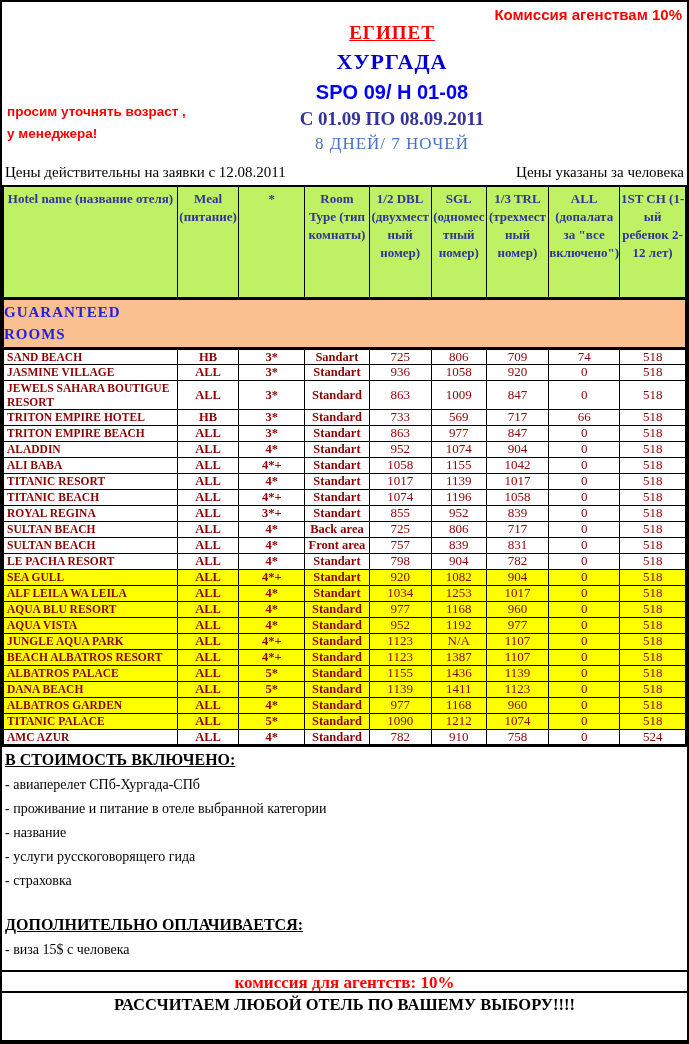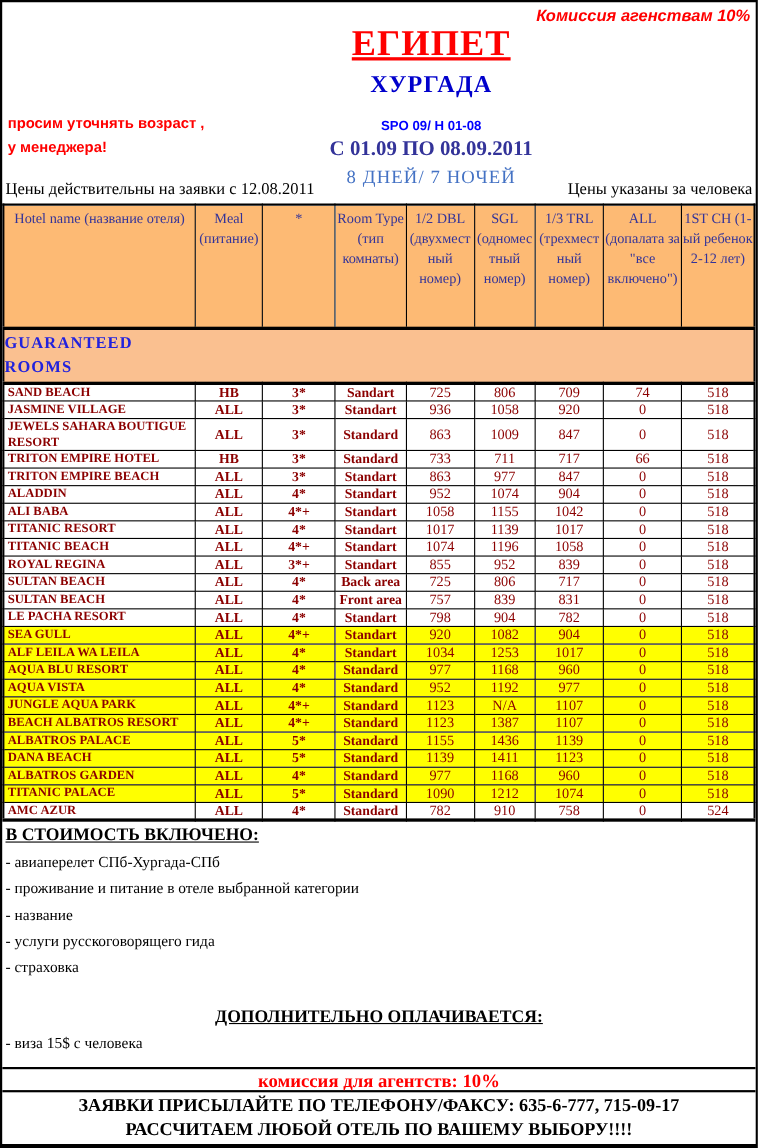--- a/index.html
+++ b/index.html
@@ -11,35 +11,35 @@
     border-bottom:4px solid #000;
     font-family:"Liberation Serif", serif;
     background:#fff;
     overflow:hidden;
   }
   
   .top-area { position:relative; height:162px; }
   .top-commission {
     position:absolute; top:4px; right:5px;
     font-family:"Liberation Sans", sans-serif;
-    font-weight:bold; font-size:15px; color:#ff0000;font-style:italic;
+    font-weight:bold; font-size:15px; color:#ff0000;
   }
   .header-center {
     position:absolute; top:20px; left:115px; width:550px;
     text-align:center;
   }
   .title-egypt {
     display:inline-block;
-    font-size:33px; font-weight:bold; color:#ff0000;
+    font-size:19px; font-weight:bold; color:#ff0000;
     text-decoration:underline; letter-spacing:1px;
   }
   .title-city { font-size:22px; font-weight:bold; color:#0000cc; margin-top:5px; letter-spacing:1px; }
   .title-spo {
     font-family:"Liberation Sans", sans-serif;
-    font-size:12px; font-weight:bold; color:#0000ff; margin-top:17px;
+    font-size:20px; font-weight:bold; color:#0000ff; margin-top:6px;
   }
   .title-dates { font-size:19px; font-weight:bold; color:#333399; margin-top:4px; }
   .title-days { font-size:17px; color:#4472c4; margin-top:4px; letter-spacing:1px; }
   .note-left {
     position:absolute; top:99px; left:5px;
     font-family:"Liberation Sans", sans-serif;
     font-weight:bold; font-size:13.5px; color:#ff0000;
     line-height:22px;
   }
   .prices-row {
@@ -48,22 +48,22 @@
   }
   
   table.hotels {
     width:100%;
     border-collapse:collapse; table-layout:fixed;
     border:2px solid #000;
     border-bottom:3px solid #000;
   }
   table.hotels th, table.hotels td { border:1px solid #000; overflow:hidden; }
   thead th {
-    background:#fdba74; color:#333399;
-    font-weight:normal; font-size:13px;
+    background:#bef264; color:#333399;
+    font-weight:bold; font-size:13px;
     vertical-align:top; padding-top:3px;
     height:112px; line-height:18px;
     word-wrap:break-word;
   }
   tr.guaranteed-row td {
     background:#fac090; height:50px;
     border-top:3px solid #000; border-bottom:3px solid #000;
     vertical-align:middle;
   }
   .guaranteed-label {
@@ -73,21 +73,21 @@
   }
   tbody td { height:16px; line-height:14px; background:#fff; }
   tbody tr.hl td { background:#ffff00; }
   td.c-hotel { text-align:left; padding-left:3px; font-weight:bold; font-size:11.5px; color:#8b0000; }
   td.c-mid { text-align:center; font-weight:bold; font-size:12.5px; color:#8b0000; }
   td.c-num { text-align:center; font-size:13px; color:#8b0000; }
   
   .below { padding:4px 3px 0 3px; }
   .sec-heading { font-size:16px; font-weight:bold; text-decoration:underline; color:#000; }
   .sec-item { font-size:14px; color:#000; margin-top:8px; }
-  .extra-heading { margin-top:27px;text-align:center; }
+  .extra-heading { margin-top:27px; }
   .footer-commission {
     margin-top:12px; height:23px;
     border-top:2px solid #000; border-bottom:2px solid #000;
     text-align:center; color:#ff0000; font-weight:bold; font-size:17px;
     line-height:22px;
   }
   .footer-contact { text-align:center; font-weight:bold; font-size:16.5px; color:#000; line-height:22px; padding-top:1px; }
 </style>
 </head>
 <body>
@@ -177,21 +177,21 @@
           <td class="c-num">847</td>
           <td class="c-num">0</td>
           <td class="c-num">518</td>
         </tr>
         <tr>
           <td class="c-hotel">TRITON EMPIRE HOTEL</td>
           <td class="c-mid">HB</td>
           <td class="c-mid">3*</td>
           <td class="c-mid">Standard</td>
           <td class="c-num">733</td>
-          <td class="c-num">711</td>
+          <td class="c-num">569</td>
           <td class="c-num">717</td>
           <td class="c-num">66</td>
           <td class="c-num">518</td>
         </tr>
         <tr>
           <td class="c-hotel">TRITON EMPIRE BEACH</td>
           <td class="c-mid">ALL</td>
           <td class="c-mid">3*</td>
           <td class="c-mid">Standart</td>
           <td class="c-num">863</td>
@@ -422,17 +422,16 @@
         <div class="sec-item">- страховка</div>
       </div>
     <div class="sec-heading extra-heading">ДОПОЛНИТЕЛЬНО ОПЛАЧИВАЕТСЯ:</div>
     <div>
         <div class="sec-item">- виза 15$ с человека</div>
       </div>
   </div>
 
   <div class="footer-commission">комиссия для агентств: 10%</div>
   <div class="footer-contact">
-    <div>ЗАЯВКИ ПРИСЫЛАЙТЕ ПО ТЕЛЕФОНУ/ФАКСУ: 635-6-777, 715-09-17</div>
     <div>РАССЧИТАЕМ ЛЮБОЙ ОТЕЛЬ ПО ВАШЕМУ ВЫБОРУ!!!!</div>
   </div>
 
 </div>
 
 </body></html>

